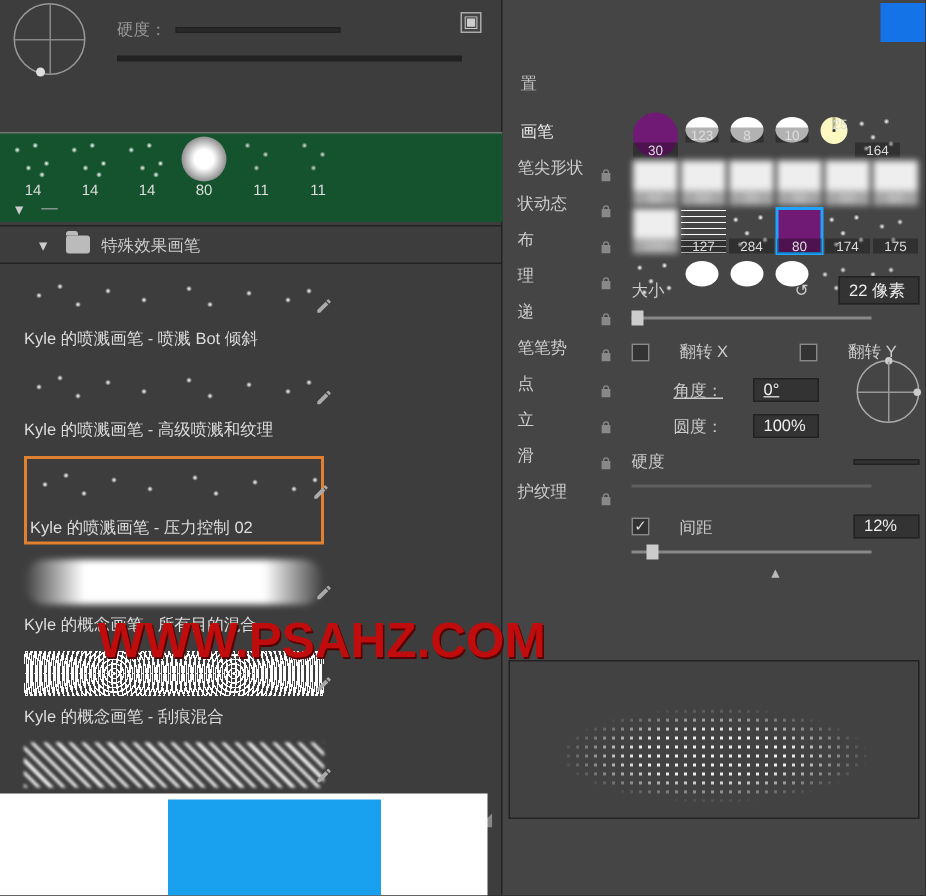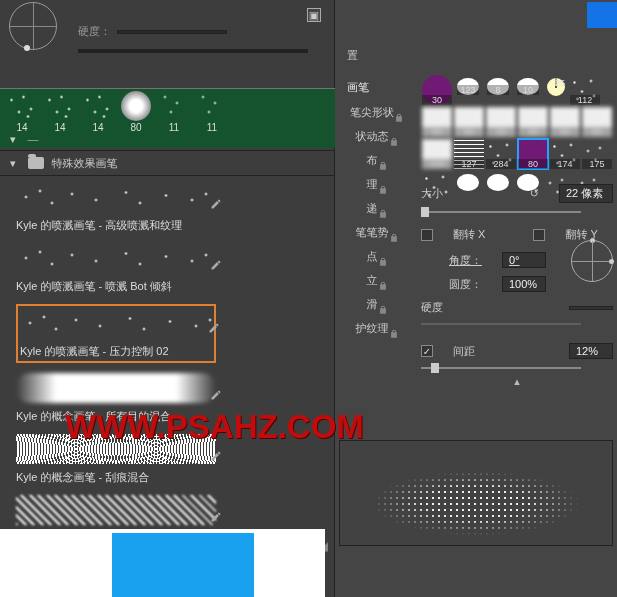--- a/index.html
+++ b/index.html
@@ -31,21 +31,21 @@
      radial-gradient(circle 1px at 55% 20%, #fff, transparent 2px),
      radial-gradient(circle 1px at 80% 60%, #fff, transparent 2px),
      radial-gradient(circle 1px at 40% 70%, #fff, transparent 2px),
      radial-gradient(circle 1px at 70% 85%, #fff, transparent 2px); }
   .thumb-soft { width:28px; height:28px; border-radius:50%; background: radial-gradient(circle, #fff 0%, #fff 30%, #3d3d3d 100%); }
   .thumb-speck { width:30px; height:30px; background:
      radial-gradient(circle 1px at 20% 20%, #ddd, transparent 2px),
      radial-gradient(circle 1px at 60% 40%, #ddd, transparent 2px),
      radial-gradient(circle 1px at 40% 70%, #ddd, transparent 2px); }
 
-  .folder-row { position: absolute; top: 150px; left: 0; width: 335px; height: 26px; border-top:1px solid #222; border-bottom:1px solid #222; display:flex; align-items:center; padding: 0 10px; gap:8px; }
+  .folder-row { position: absolute; top: 150px; left: 0; width: 335px; height: 26px; border-top:1px solid #222; border-bottom:1px solid #222; display:flex; align-items:center; padding: 0 26px; gap:8px; }
   .folder-icon { width:16px; height:12px; background:#bbb; border-radius:2px; position:relative; }
   .folder-icon::before { content:''; position:absolute; top:-3px; left:0; width:8px; height:3px; background:#bbb; border-radius:2px 2px 0 0; }
   .chev::before { content:'▾'; color:#ccc; margin-right:4px;}
   .folder-row-prev { position: absolute; top: 128px; left: 0; width: 335px; height: 22px; display:flex; align-items:center; padding: 0 10px; gap:8px; }
 
   .brush-list { position:absolute; top: 178px; left: 0; width: 335px; bottom: 50px; overflow:hidden; padding: 0 12px; }
   .brush-item { width: 200px; margin: 4px 4px 10px 4px; position: relative; }
   .brush-item .stroke { width: 200px; height: 30px; margin-bottom: 6px; }
   .brush-item .pencil { position:absolute; right:-6px; top: 16px; width:12px; height:12px; }
   .brush-item .pencil svg { width:12px; height:12px; fill:#aaa; }
@@ -56,21 +56,21 @@
   .resize-left { position:absolute; right: 6px; bottom: 44px; color:#888; font-size:12px; }
 
   .canvas-strip { position:absolute; left: 0; bottom: 0; width: 325px; height: 68px; background: #fff; }
   .cyan-block { position:absolute; left: 112px; bottom: 0; width: 142px; height: 64px; background:#19a0ee; }
 
   
   .blue-tab { position:absolute; right:0; top:2px; width:30px; height:26px; background:#1473e6; }
   .r-tab-label { position:absolute; left: 12px; top: 48px; color:#c2c2c2; }
   .r-brush-label { position:absolute; left: 12px; top: 80px; color:#e8e8e8; }
   .side-list { position:absolute; left: 0; top: 100px; width: 80px; }
-  .side-item { height: 24px; line-height:24px; padding-left: 10px; color:#ccc; display:flex; justify-content:center; align-items:center; padding-right:6px; }
+  .side-item { height: 24px; line-height:24px; padding-left: 10px; color:#ccc; display:flex; justify-content:space-between; align-items:center; padding-right:6px; }
   .lock { width:10px; height:10px; }
   .lock svg { width:10px; height:10px; fill:#888; }
 
   .thumb-grid { position:absolute; left: 86px; top: 74px; width: 196px; }
   .grid-row { display:flex; }
   .gthumb { width:30px; height:30px; margin: 1px; text-align:center; position:relative; background:#4a4a4a; }
   .gthumb .gnum { position:absolute; bottom:0; left:0; right:0; font-size:9px; color:#ddd; background:rgba(0,0,0,0.3); }
   .gthumb.sel { outline: 2px solid #1fa4ff; outline-offset:-1px; }
 
   .controls { position:absolute; left: 86px; top: 176px; right: 4px; }
@@ -146,21 +146,21 @@
 </head>
 <body>
 
 <div class="left-panel">
   <div class="top-brush-preview">
     <div class="circ-container">
       <div class="circ">
           <span class="dot"></span>
         </div>
     </div>
-    <div style="padding-top:20px;text-align:right;">
+    <div style="padding-top:8px;text-align:right;">
       <div class="hardness-row">
         <span>硬度：</span>
         <div class="slider-track"></div>
       </div>
        <div style="margin-top:10px; margin-left:12px;">
          <div class="slider-full" style="width:230px"></div>
        </div>
     </div>
     <div class="add-icon">▣</div>
   </div>
@@ -201,28 +201,28 @@
     <span class="folder-icon"></span>
     <span>特殊效果画笔</span>
   </div>
 
   <div class="brush-list" id="brush-list">
       <div class="brush-item">
         <div class="stroke str-spray"></div>
         <div class="pencil"><svg viewBox="0 0 24 24">
             <path d="M3 17.25V21h3.75L17.81 9.94l-3.75-3.75L3 17.25zM20.71 7.04a1 1 0 0 0 0-1.41l-2.34-2.34a1 1 0 0 0-1.41 0l-1.83 1.83 3.75 3.75 1.83-1.83z"></path>
           </svg></div>
-        <div class="label">Kyle 的喷溅画笔 - 高级喷溅和纹理</div>
+        <div class="label">Kyle 的喷溅画笔 - 喷溅 Bot 倾斜</div>
       </div>
       <div class="brush-item">
         <div class="stroke str-spray"></div>
         <div class="pencil"><svg viewBox="0 0 24 24">
             <path d="M3 17.25V21h3.75L17.81 9.94l-3.75-3.75L3 17.25zM20.71 7.04a1 1 0 0 0 0-1.41l-2.34-2.34a1 1 0 0 0-1.41 0l-1.83 1.83 3.75 3.75 1.83-1.83z"></path>
           </svg></div>
-        <div class="label">Kyle 的喷溅画笔 - 喷溅 Bot 倾斜</div>
+        <div class="label">Kyle 的喷溅画笔 - 高级喷溅和纹理</div>
       </div>
       <div class="brush-item selected">
         <div class="stroke str-spray"></div>
         <div class="pencil"><svg viewBox="0 0 24 24">
             <path d="M3 17.25V21h3.75L17.81 9.94l-3.75-3.75L3 17.25zM20.71 7.04a1 1 0 0 0 0-1.41l-2.34-2.34a1 1 0 0 0-1.41 0l-1.83 1.83 3.75 3.75 1.83-1.83z"></path>
           </svg></div>
         <div class="label">Kyle 的喷溅画笔 - 压力控制 02</div>
       </div>
       <div class="brush-item">
         <div class="stroke str-cloud"></div>
@@ -333,21 +333,21 @@
         <div class="gthumb bt-hard">
           <span class="gnum">8</span>
         </div>
         <div class="gthumb bt-hard">
           <span class="gnum">10</span>
         </div>
         <div class="gthumb bt-ring">
           <span class="gnum">25</span>
         </div>
         <div class="gthumb bt-scatter">
-          <span class="gnum">112</span>
+          <span class="gnum">164</span>
         </div>
       </div>
       <div class="grid-row">
         <div class="gthumb bt-cloud">
           <span class="gnum">60</span>
         </div>
         <div class="gthumb bt-cloud">
           <span class="gnum">50</span>
         </div>
         <div class="gthumb bt-cloud">

